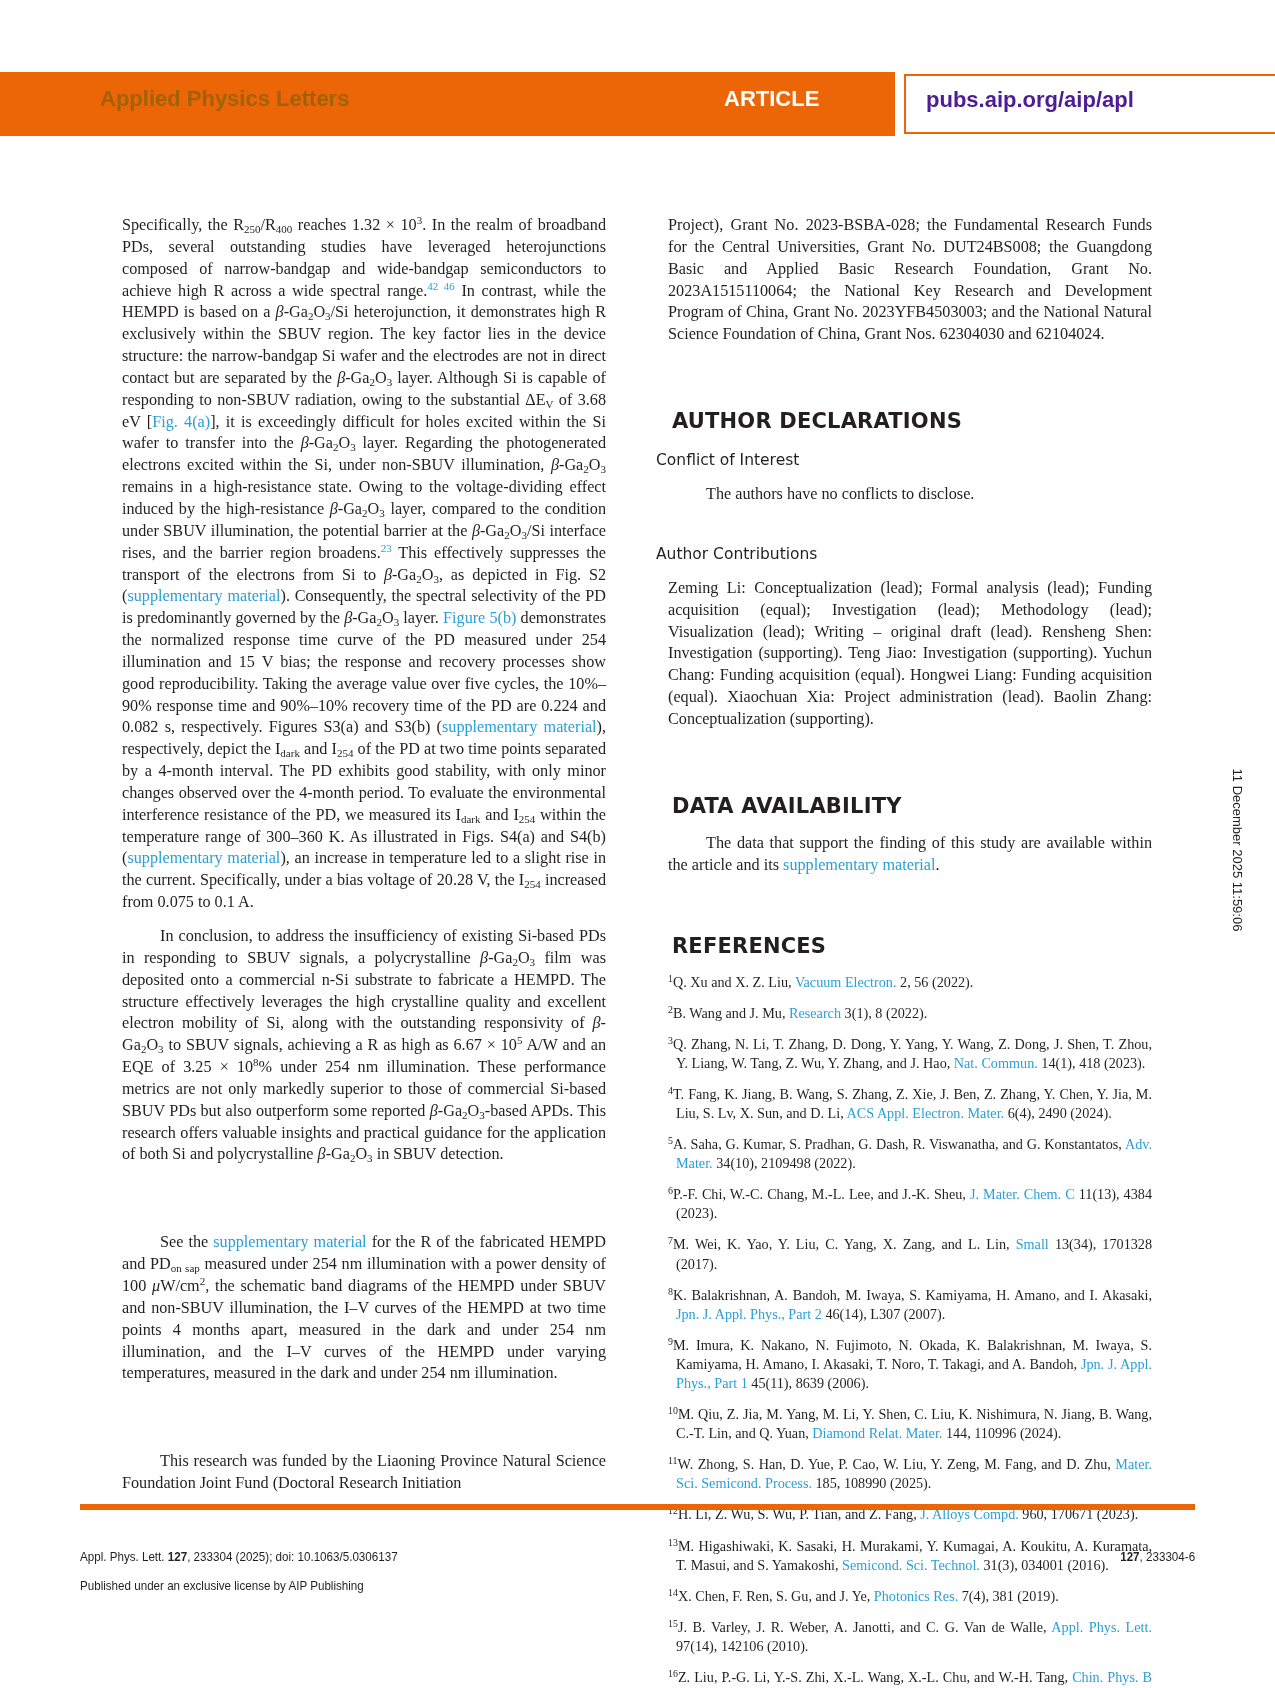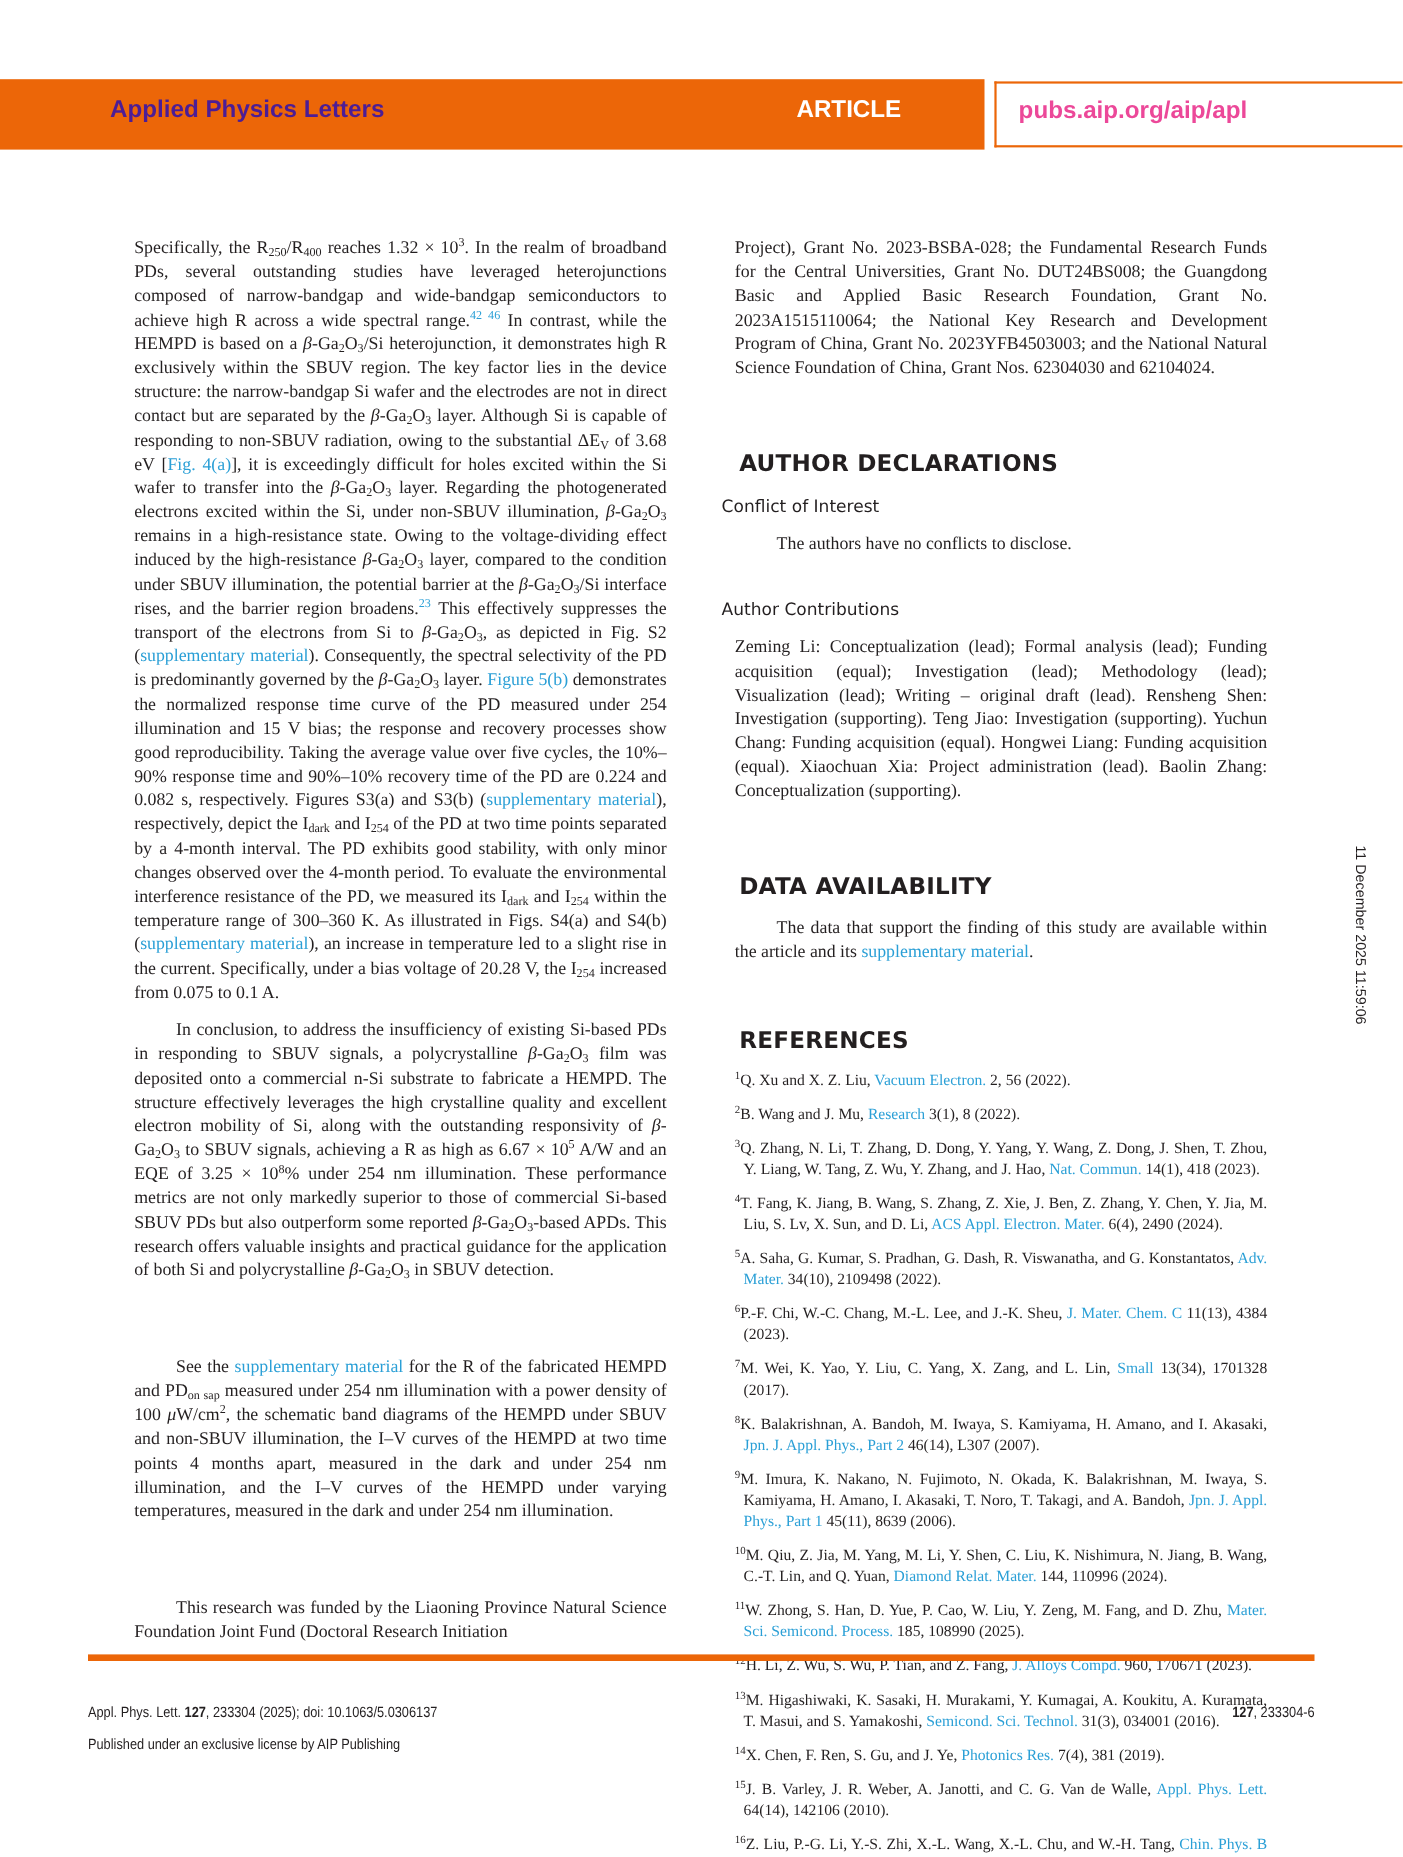--- a/index.html
+++ b/index.html
@@ -1,26 +1,26 @@
 <!DOCTYPE html>
 <html><head>
 <meta charset="utf-8">
 <style>
   html, body { margin: 0; padding: 0; background: #ffffff; }
   body { width: 1275px; height: 1688px; position: relative; overflow: hidden;
          font-family: "Liberation Serif", "DejaVu Serif", serif; color: #231f20; }
 
   
   .hdr-band { position: absolute; left: 0; top: 72px; width: 895px; height: 64px; background: #ec6608; }
-  .hdr-title { position: absolute; left: 100px; top: 86px; color: #4c1d95; font-family: "Liberation Sans", "DejaVu Sans", sans-serif;
+  .hdr-title { position: absolute; left: 100px; top: 86px; color: #a16207; font-family: "Liberation Sans", "DejaVu Sans", sans-serif;
                font-weight: bold; font-size: 22px; letter-spacing: 0px; }
   .hdr-article { position: absolute; left: 724px; top: 86px; color: #fff; font-family: "Liberation Sans", "DejaVu Sans", sans-serif;
                  font-weight: bold; font-size: 22px; }
   .hdr-url-box { position: absolute; left: 904px; top: 74px; width: 380px; height: 60px; border: 2px solid #ec6608; border-right: none; box-sizing: border-box; }
-  .hdr-url { position: absolute; left: 926px; top: 87px; color: #ec4899; font-family: "Liberation Sans", "DejaVu Sans", sans-serif;
+  .hdr-url { position: absolute; left: 926px; top: 87px; color: #4c1d95; font-family: "Liberation Sans", "DejaVu Sans", sans-serif;
              font-weight: bold; font-size: 22px; text-decoration: none; }
 
   
   .col { position: absolute; top: 203px; width: 508px; font-size: 16.2px; line-height: 21.85px; text-align: justify; }
   .col-left { left: 110px; }
   .col-right { left: 656px; }
   .col p { margin: 12px; }
   .indent { text-indent: 38px; }
   sub, sup { font-size: 0.68em; line-height: 0; }
   sub { vertical-align: -0.25em; }
@@ -93,21 +93,21 @@
       <p class="ref"><span class="num">5</span>A. Saha, G. Kumar, S. Pradhan, G. Dash, R. Viswanatha, and G. Konstantatos, <a class="lnk">Adv. Mater.</a> <span class="b">34</span>(10), 2109498 (2022).</p>
       <p class="ref"><span class="num">6</span>P.-F. Chi, W.-C. Chang, M.-L. Lee, and J.-K. Sheu, <a class="lnk">J. Mater. Chem. C</a> <span class="b">11</span>(13), 4384 (2023).</p>
       <p class="ref"><span class="num">7</span>M. Wei, K. Yao, Y. Liu, C. Yang, X. Zang, and L. Lin, <a class="lnk">Small</a> <span class="b">13</span>(34), 1701328 (2017).</p>
       <p class="ref"><span class="num">8</span>K. Balakrishnan, A. Bandoh, M. Iwaya, S. Kamiyama, H. Amano, and I. Akasaki, <a class="lnk">Jpn. J. Appl. Phys., Part 2</a> <span class="b">46</span>(14), L307 (2007).</p>
       <p class="ref"><span class="num">9</span>M. Imura, K. Nakano, N. Fujimoto, N. Okada, K. Balakrishnan, M. Iwaya, S. Kamiyama, H. Amano, I. Akasaki, T. Noro, T. Takagi, and A. Bandoh, <a class="lnk">Jpn. J. Appl. Phys., Part 1</a> <span class="b">45</span>(11), 8639 (2006).</p>
       <p class="ref"><span class="num">10</span>M. Qiu, Z. Jia, M. Yang, M. Li, Y. Shen, C. Liu, K. Nishimura, N. Jiang, B. Wang, C.-T. Lin, and Q. Yuan, <a class="lnk">Diamond Relat. Mater.</a> <span class="b">144</span>, 110996 (2024).</p>
       <p class="ref"><span class="num">11</span>W. Zhong, S. Han, D. Yue, P. Cao, W. Liu, Y. Zeng, M. Fang, and D. Zhu, <a class="lnk">Mater. Sci. Semicond. Process.</a> <span class="b">185</span>, 108990 (2025).</p>
       <p class="ref"><span class="num">12</span>H. Li, Z. Wu, S. Wu, P. Tian, and Z. Fang, <a class="lnk">J. Alloys Compd.</a> <span class="b">960</span>, 170671 (2023).</p>
       <p class="ref"><span class="num">13</span>M. Higashiwaki, K. Sasaki, H. Murakami, Y. Kumagai, A. Koukitu, A. Kuramata, T. Masui, and S. Yamakoshi, <a class="lnk">Semicond. Sci. Technol.</a> <span class="b">31</span>(3), 034001 (2016).</p>
       <p class="ref"><span class="num">14</span>X. Chen, F. Ren, S. Gu, and J. Ye, <a class="lnk">Photonics Res.</a> <span class="b">7</span>(4), 381 (2019).</p>
-      <p class="ref"><span class="num">15</span>J. B. Varley, J. R. Weber, A. Janotti, and C. G. Van de Walle, <a class="lnk">Appl. Phys. Lett.</a> <span class="b">64</span>(14), 142106 (2010).</p>
+      <p class="ref"><span class="num">15</span>J. B. Varley, J. R. Weber, A. Janotti, and C. G. Van de Walle, <a class="lnk">Appl. Phys. Lett.</a> <span class="b">97</span>(14), 142106 (2010).</p>
       <p class="ref"><span class="num">16</span>Z. Liu, P.-G. Li, Y.-S. Zhi, X.-L. Wang, X.-L. Chu, and W.-H. Tang, <a class="lnk">Chin. Phys. B</a> <span class="b">28</span>(1), 017105 (2019).</p>
       <p class="ref"><span class="num">17</span>H. Kim, <a class="lnk">SN Appl. Sci.</a> <span class="b">4</span>(1), 27 (2022).</p>
     </div>
 </div>
 
 <div class="ftr-rule"></div>
 <div class="ftr-cite">
   <span>Appl. Phys. Lett. </span><b>127</b><span>, 233304 (2025); doi: 10.1063/5.0306137</span>
 </div>
 <div class="ftr-page">

